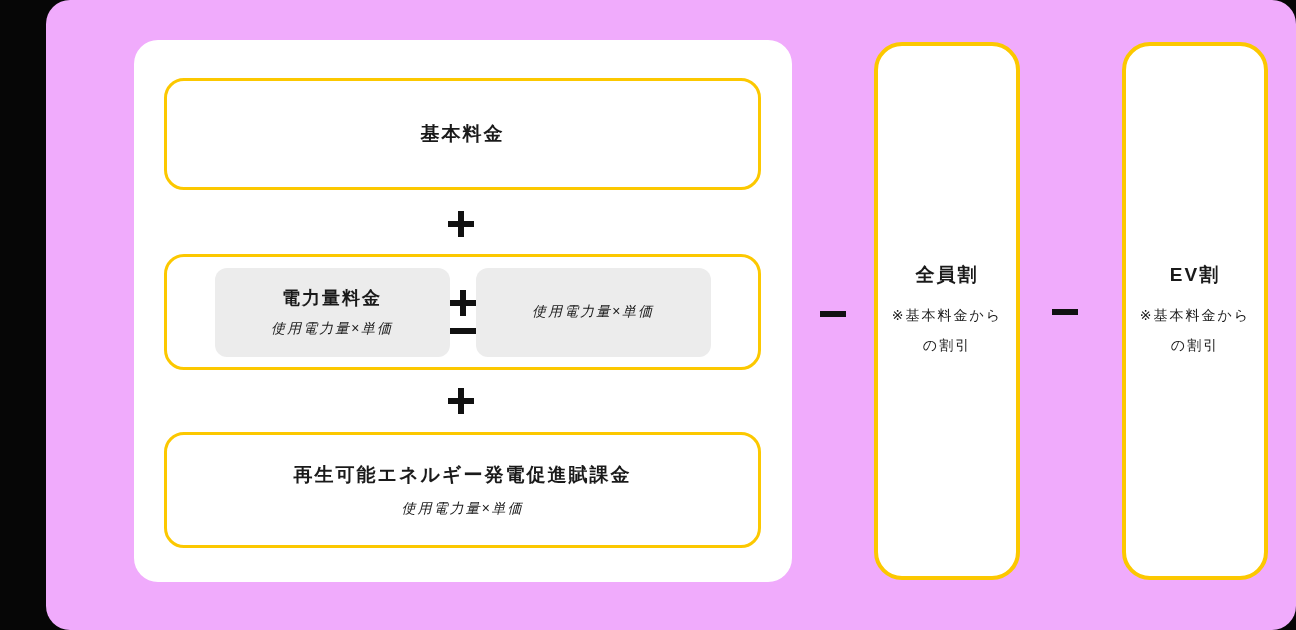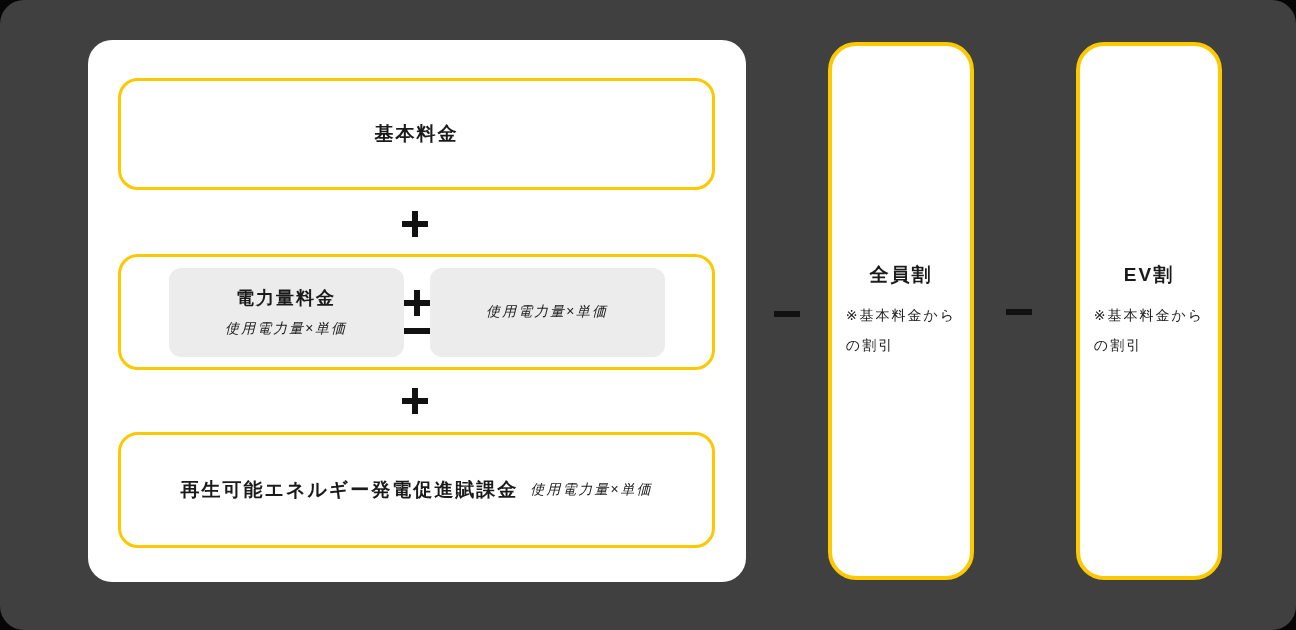--- a/index.html
+++ b/index.html
@@ -9,22 +9,23 @@
     font-family: "Liberation Sans", "DejaVu Sans", sans-serif;
     color: #1a1a1a;
     overflow: hidden;
   }
   .stage {
     position: relative;
     width: 1296px; height: 630px;
   }
   .canvas {
     position: absolute; inset: 0;
-    background: #404040;
+    background: #f0abfc;
     border-radius: 24px;
+    margin-left: 46px;
   }
 
   
   .main-panel {
     position: absolute;
     left: 88px; top: 40px;
     width: 658px; height: 542px;
     background: #FFFFFF;
     border-radius: 24px;
   }
@@ -32,21 +33,21 @@
     position: absolute;
     left: 30px; width: 597px;
     box-sizing: border-box;
     border: 3px solid #FCC800;
     border-radius: 20px;
     background: #FFFFFF;
     display: flex; align-items: center; justify-content: center;
   }
   .ybox-basic  { top: 38px;  height: 112px; }
   .ybox-energy { top: 214px; height: 116px; justify-content: center; padding: 0 17px; }
-  .ybox-renew  { top: 392px; height: 116px; flex-direction: row; gap: 12px; }
+  .ybox-renew  { top: 392px; height: 116px; flex-direction: column; gap: 12px; }
 
   .box-title {
     font-size: 19px; font-weight: bold;
     letter-spacing: 2px;
     white-space: nowrap;
   }
   .box-sub {
     font-size: 14px;
     letter-spacing: 2px;
     white-space: nowrap;
@@ -95,21 +96,21 @@
   .discount-col {
     position: absolute;
     top: 42px; height: 538px;
     width: 146px;
     box-sizing: border-box;
     background: #FFFFFF;
     border: 4px solid #FCC800;
     border-radius: 28px;
     display: flex; flex-direction: column;
     align-items: center; justify-content: center;
-    text-align: left;
+    text-align: center;
   }
   .discount-col-zenin { left: 828px; }
   .discount-col-ev    { left: 1076px; }
   .discount-title {
     font-size: 19px; font-weight: bold;
     letter-spacing: 2px;
     margin-bottom: 12px;
     white-space: nowrap;
   }
   .discount-note {

